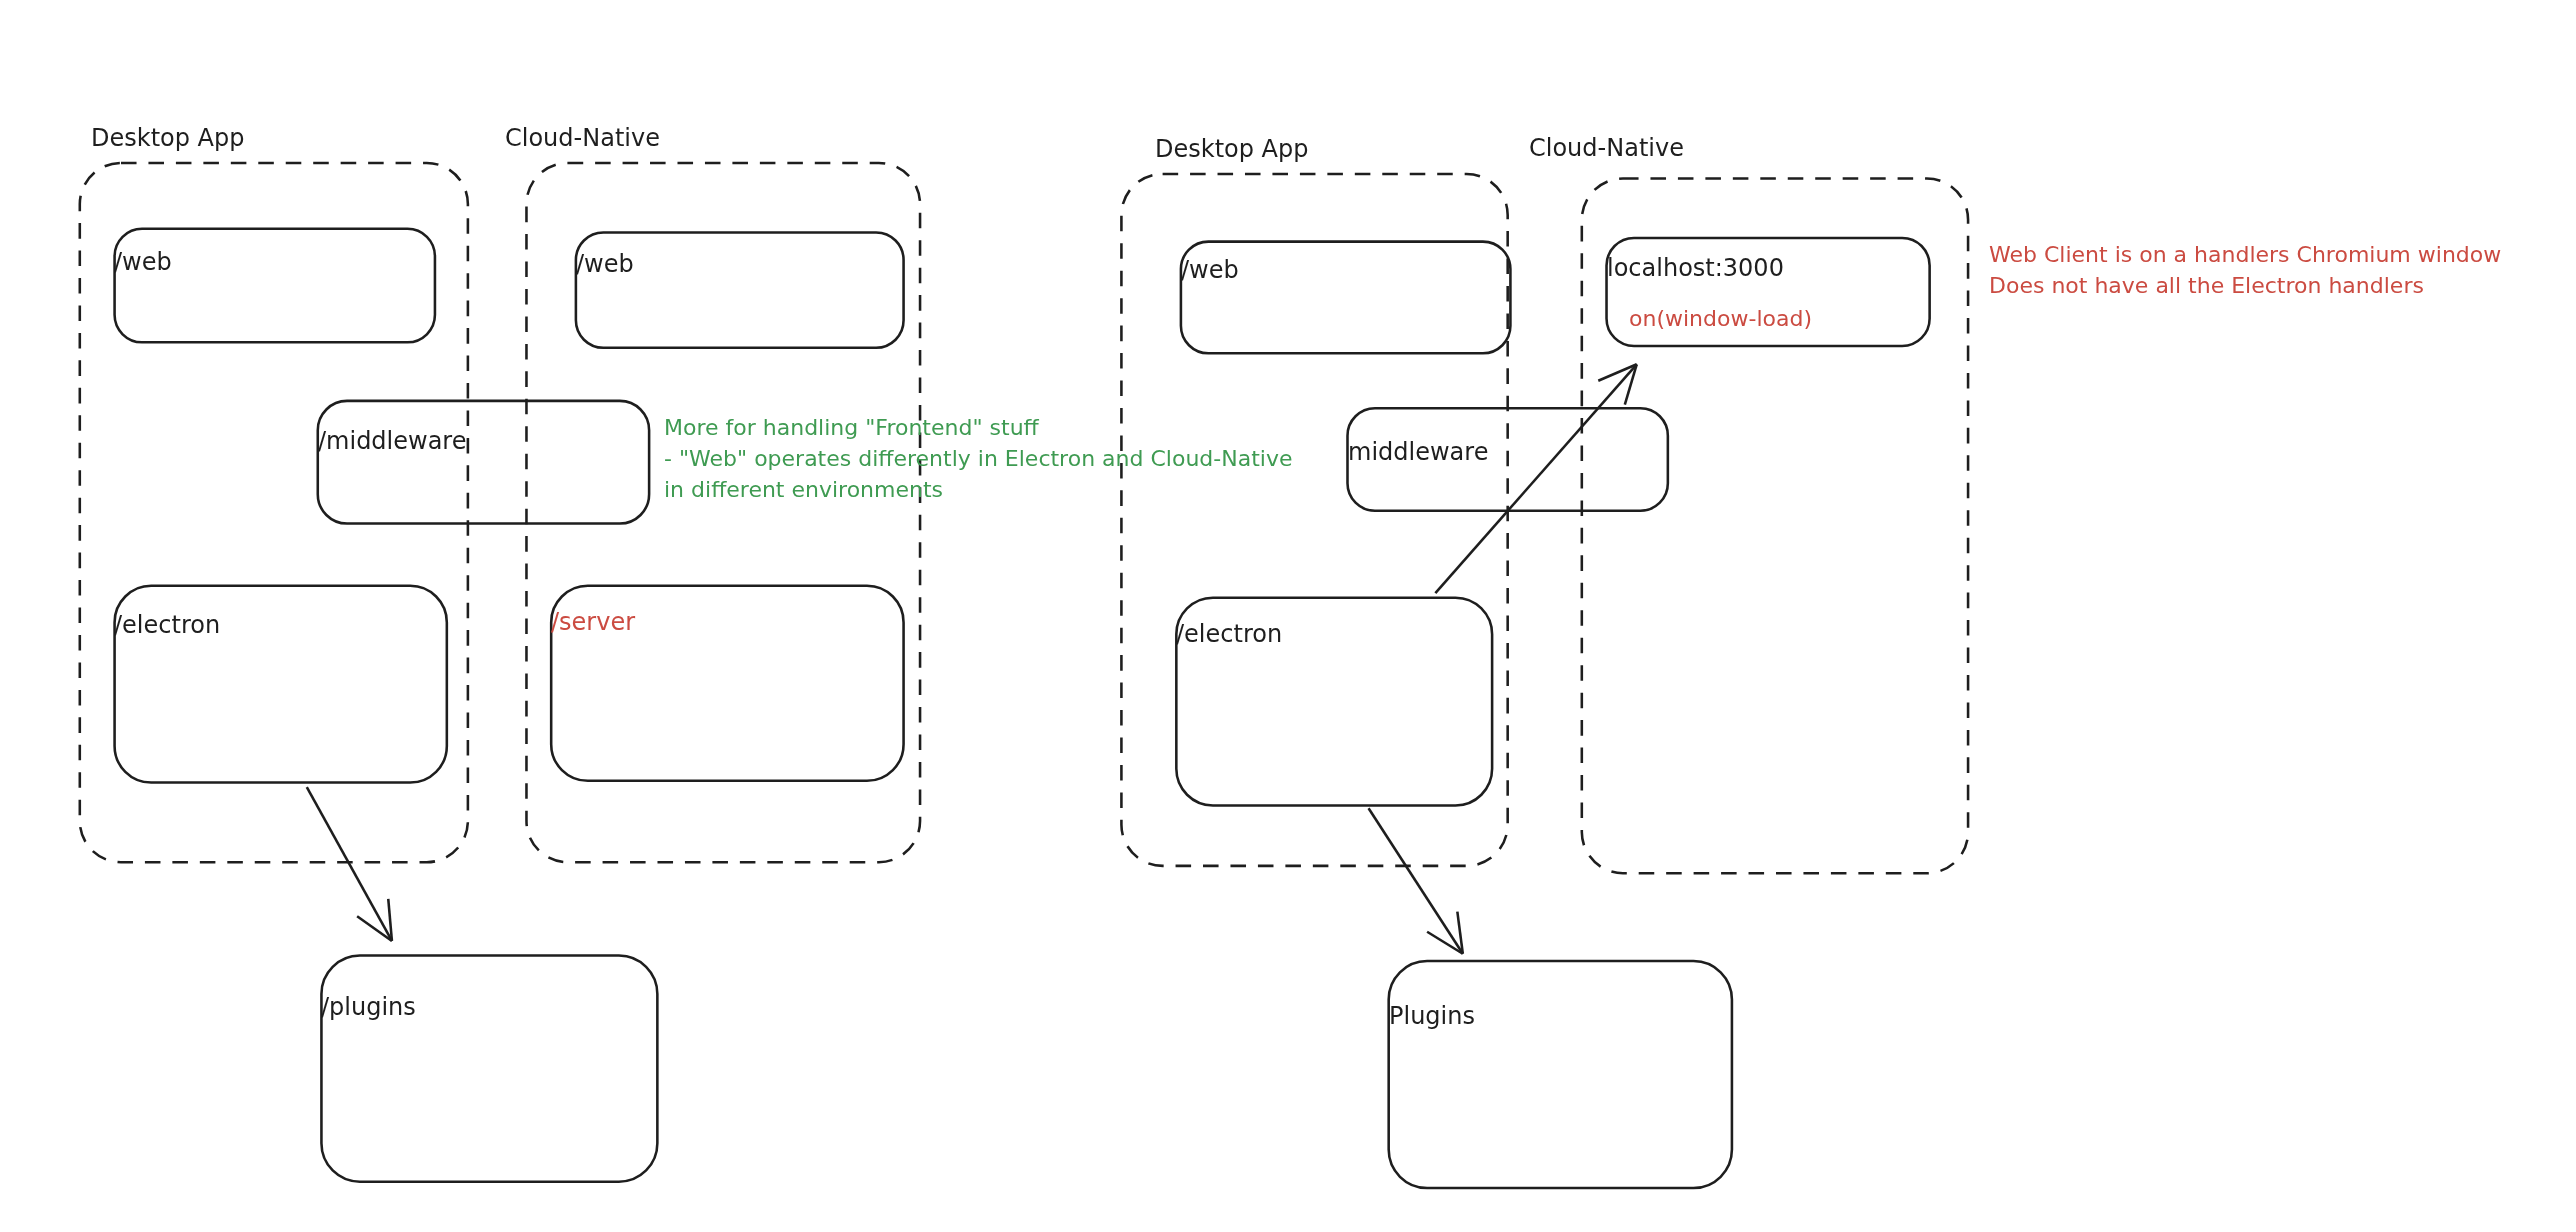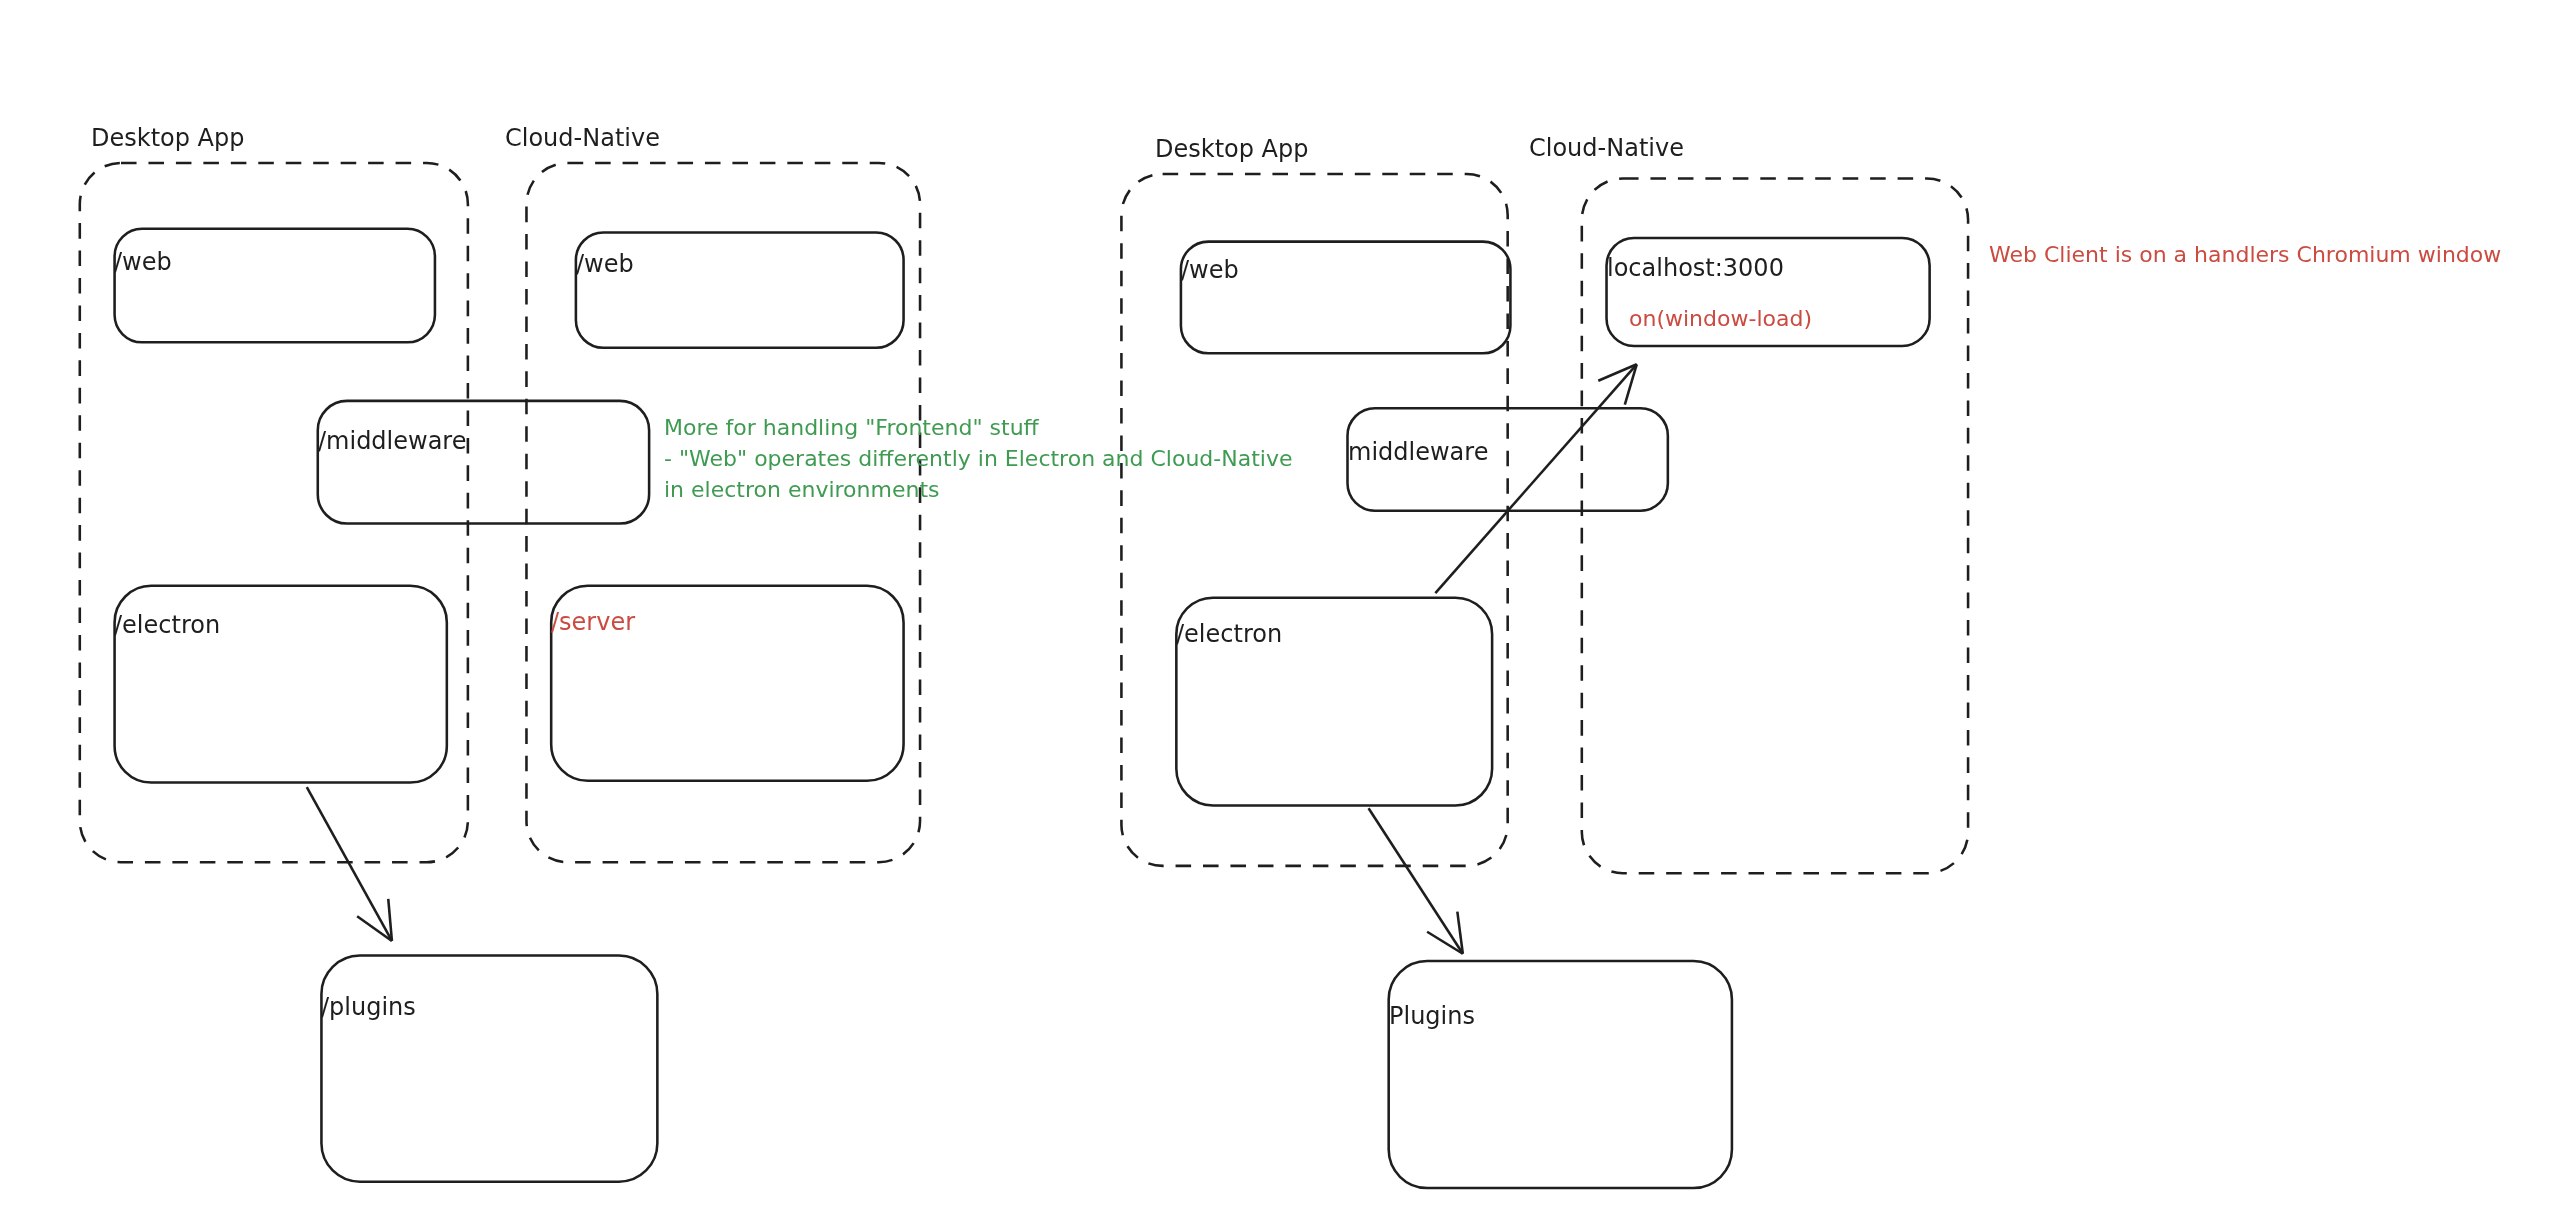--- a/index.html
+++ b/index.html
@@ -81,31 +81,32 @@
   <div class="lbl" style="left:114px;top:249px;width:320px;">/web</div>
   <div class="lbl" style="left:576px;top:251px;width:328px;">/web</div>
   <div class="lbl" style="left:318px;top:428px;width:372px;">/middleware</div>
   <div class="lbl" style="left:114px;top:612px;width:332px;">/electron</div>
   <div class="lbl red" style="left:551px;top:609px;width:374px;">/server</div>
   <div class="lbl" style="left:321px;top:994px;width:336px;">/plugins</div>
 
   <div class="note green" style="left:664px;top:412px;">
     <div>More for handling "Frontend" stuff</div>
     <div>- "Web" operates differently in Electron and Cloud-Native</div>
-    <div>in electron environments</div>
+    <div>in different environments</div>
   </div>
 
   <div class="lbl" style="left:1155px;top:136px;width:366px;">Desktop App</div>
   <div class="lbl" style="left:1529px;top:135px;width:366px;">Cloud-Native</div>
 
   <div class="lbl" style="left:1181px;top:257px;width:330px;">/web</div>
   <div class="lbl" style="left:1607px;top:255px;width:323px;">localhost:3000</div>
   <div class="lbl red" style="left:1629px;top:305px;width:366px;font-size:22px;">on(window-load)</div>
   <div class="lbl" style="left:1348px;top:439px;width:344px;">middleware</div>
   <div class="lbl" style="left:1176px;top:621px;width:316px;">/electron</div>
   <div class="lbl" style="left:1389px;top:1003px;width:343px;">Plugins</div>
 
   <div class="note red" style="left:1989px;top:239px;">
     <div>Web Client is on a handlers Chromium window</div>
+    <div>Does not have all the Electron handlers</div>
   </div>
 
 </div>
 
 
 </body></html>

